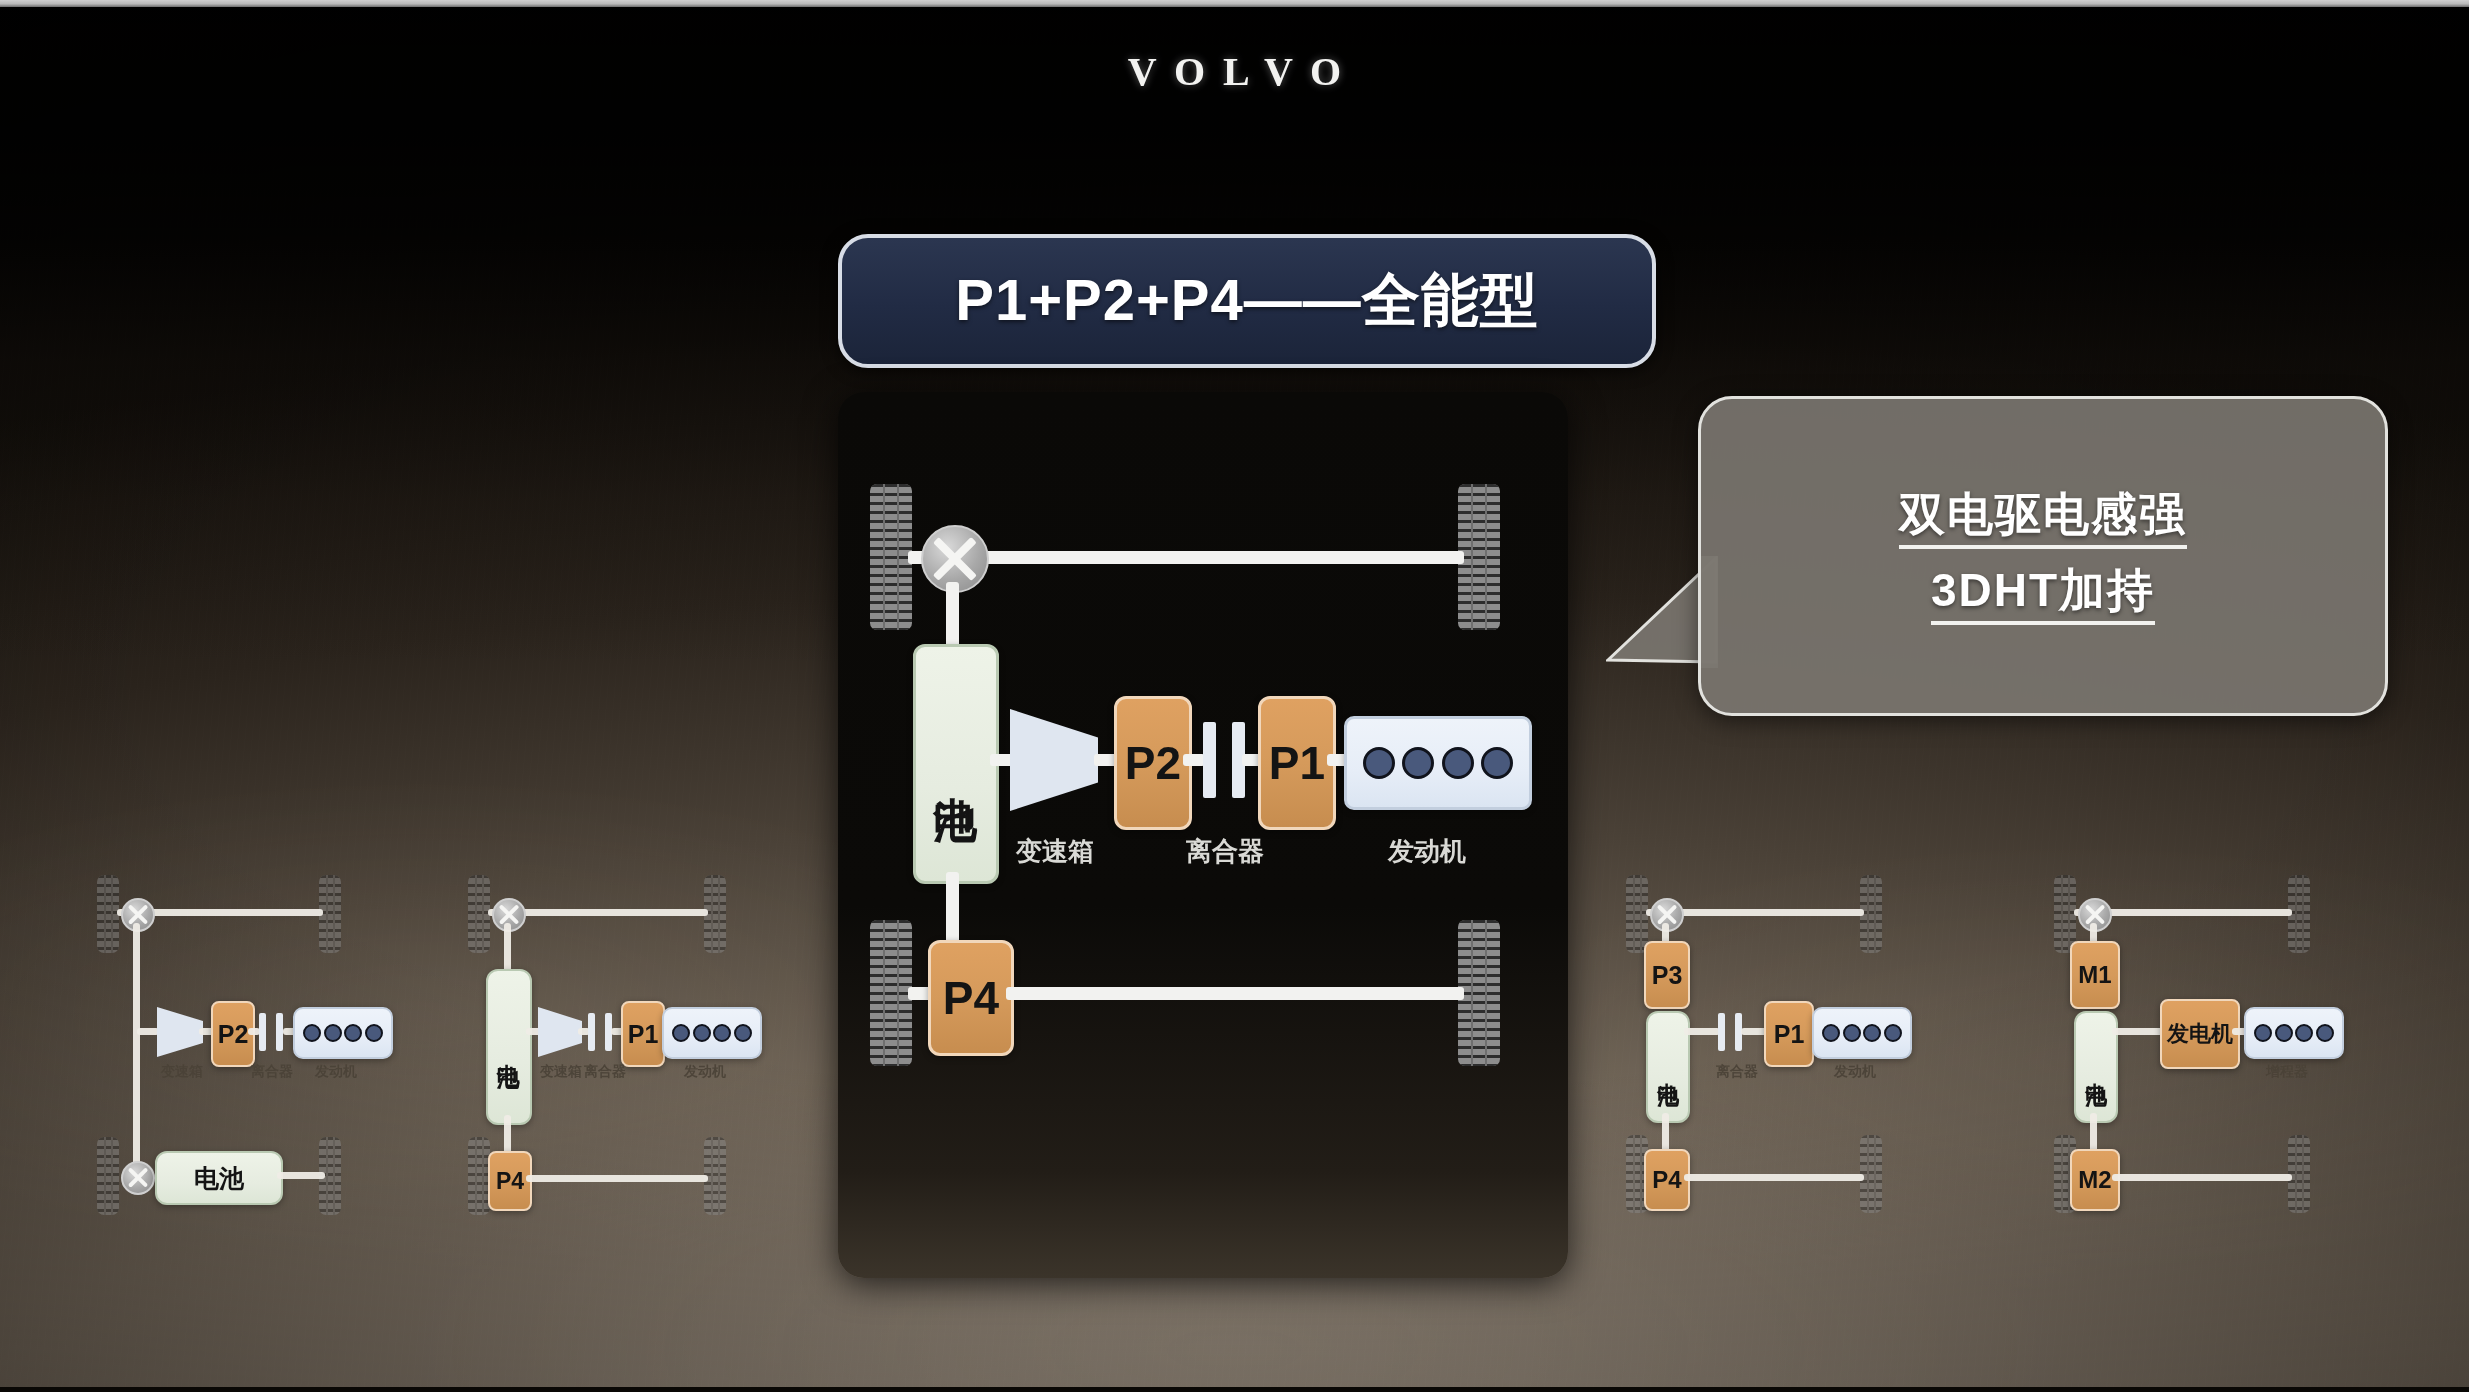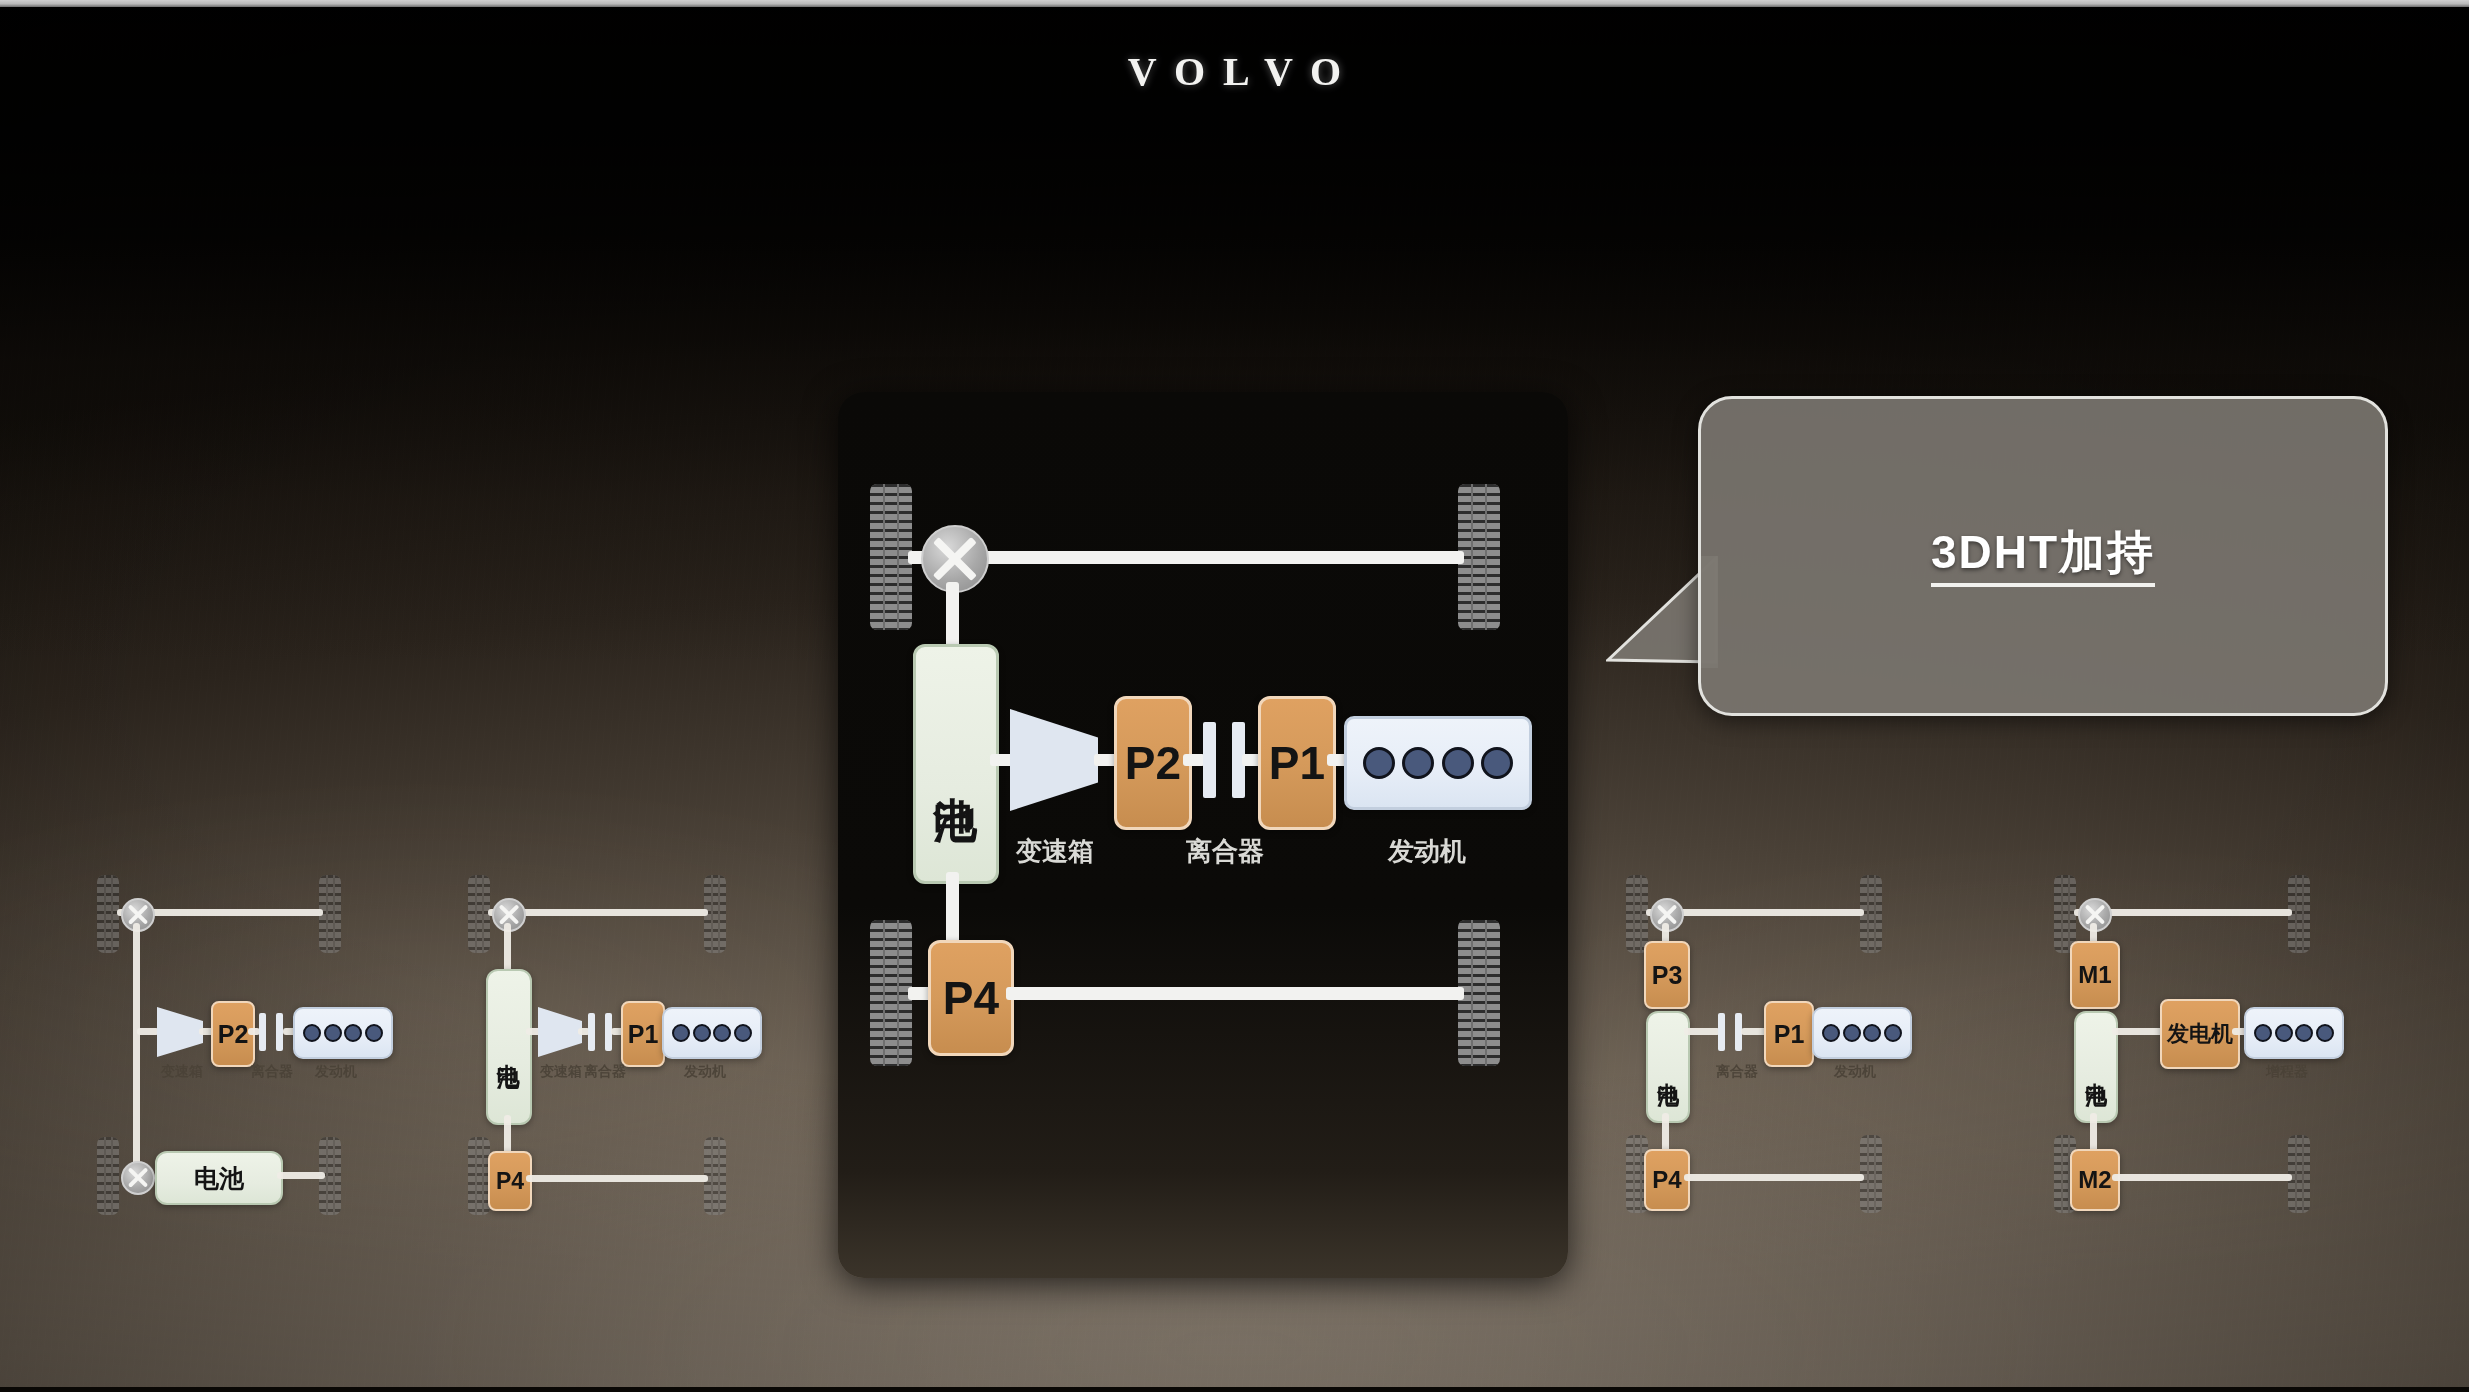--- a/index.html
+++ b/index.html
@@ -129,20 +129,23 @@
 
   <div class="bg-base"></div>
   <div class="bg-blotch"></div>
   <div class="bg-streaks"></div>
   <div class="bg-vign"></div>
   <div class="top-strip"></div>
   <div class="bottom-strip"></div>
 
   <div class="volvo">VOLVO</div>
 
+  <div class="banner">
+    <div class="banner-text">P1+P2+P4——全能型</div>
+  </div>
 
   <div class="panel">
 
     <div class="tire" style="left:32px;top:92px;width:42px;height:146px;">
       <div class="tread"></div>
         <div class="rib" style="left:13px;"></div>
         <div class="rib" style="left:27px;"></div>
     </div>
     <div class="tire" style="left:620px;top:92px;width:42px;height:146px;">
       <div class="tread"></div>
@@ -209,20 +212,21 @@
   </div>
 
   <div class="callout-tail">
     <svg width="112" height="112" viewBox="0 0 112 112">
       <polygon points="2,104 110,2 110,106" fill="rgba(124,120,113,.90)" stroke="#e2e2de" stroke-width="3"></polygon>
       <rect x="92" y="0" width="22" height="112" fill="rgba(124,120,113,.90)"></rect>
     </svg>
   </div>
   <div class="callout">
     <div class="callout-inner">
+      <div class="cline">双电驱电感强</div>
       <div class="cline">3DHT加持</div>
     </div>
   </div>
 
   <div class="mini" style="left:95px;top:865px;width:330px;height:375px;">
     <div class="tire dim" style="left:2px;top:10px;width:22px;height:78px;">
         <div class="tread"></div>
         <div class="rib" style="left:7px;"></div>
         <div class="rib" style="left:14px;"></div>
       </div>

